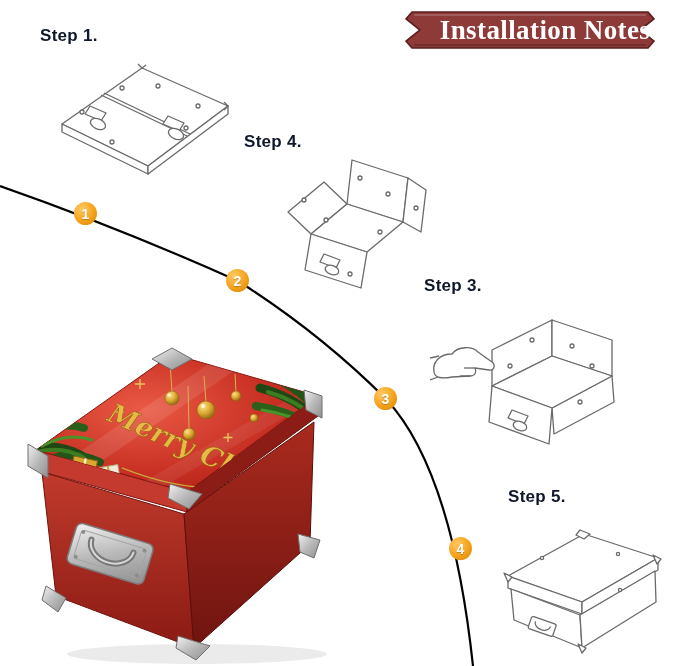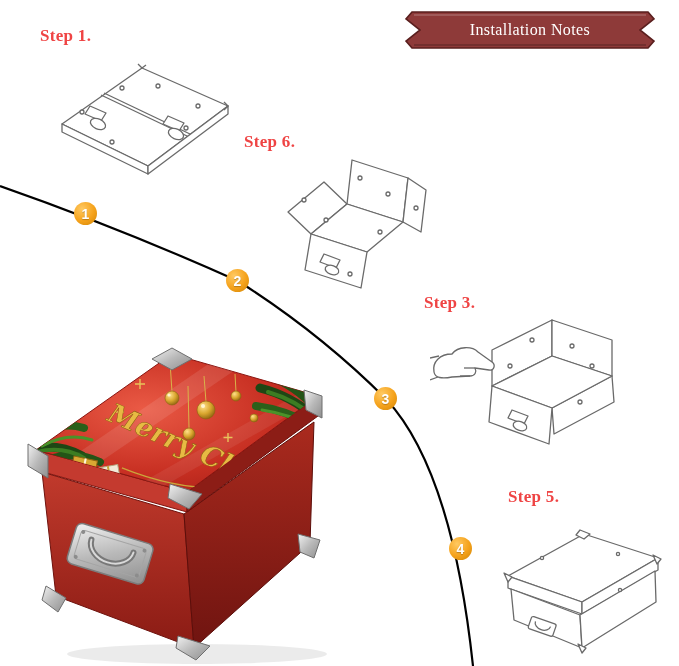--- a/index.html
+++ b/index.html
@@ -2,58 +2,58 @@
 <html style="--banner-red: #8e3a39; --banner-border: #5a1f1e; --banner-text: #ffffff; --marker-orange: #f5a21b; --curve-black: #000000; --sketch-gray: #6a6a6a; --box-red: #c23528; --box-red-dark: #7e1713; --pine-green: #2f6b1d; --gold: #ddaa33; --silver: #c9c9c9;"><head>
 <meta charset="utf-8">
 <style>
   *{box-sizing:border-box}
   html,body{margin:0;padding:0;background:#ffffff}
   #stage{
     position:relative;width:679px;height:666px;background:#fff;overflow:hidden;
     font-family:"Liberation Serif",serif;
   }
   .step-label{
-    position:absolute;font-weight:bold;font-size:17px;color:#ef4444;
-    font-family:Liberation Serif, serif;letter-spacing:.3px;white-space:nowrap;
+    position:absolute;font-weight:bold;font-size:17px;color:#0f172a;
+    font-family:Liberation Sans, sans-serif;letter-spacing:.3px;white-space:nowrap;
   }
   .sketch{position:absolute}
   #curve-svg{position:absolute;left:0;top:0;pointer-events:none}
   .marker{
     position:absolute;width:23px;height:23px;border-radius:50%;
     background:radial-gradient(circle at 35% 30%, #ffc962, var(--marker-orange,#f5a21b) 55%, #cf8406);
     color:#fff;font:bold 14px "Liberation Sans",sans-serif;
     display:flex;align-items:center;justify-content:center;
     text-shadow:0 1px 1px rgba(0,0,0,.25);
   }
   .banner{position:absolute;left:404px;top:7px;width:252px;height:46px}
   .banner svg{position:absolute;left:0;top:0}
   .banner-title{
-    position:absolute;left:0;top:0;width:100%;height:100%;
+    position:absolute;left:15px;top:0;width:100%;height:100%;
     display:flex;align-items:center;justify-content:center;
-    color:var(--banner-text,#ffffff);font-weight:normal;font-size:16px;
+    color:var(--banner-text,#ffffff);font-weight:bold;font-size:27px;
     font-family:"Liberation Serif",serif;letter-spacing:.4px;
   }
 </style>
 </head>
 <body>
 
 <div id="stage">
 
   <div class="banner">
     <svg width="252" height="46" viewBox="0 0 252 46">
       <path d="M8,5 L244,5 L250,12 L236,23 L250,34 L244,41 L8,41 L2,34 L16,23 L2,12 Z" fill="var(--banner-red,#8e3a39)" stroke="var(--banner-border,#5a1f1e)" stroke-width="1.6"></path>
       <path d="M10,8 L242,8" stroke="rgba(255,255,255,0.22)" stroke-width="1.5" fill="none"></path>
       <path d="M10,38 L242,38" stroke="rgba(0,0,0,0.25)" stroke-width="1.5" fill="none"></path>
     </svg>
     <span class="banner-title">Installation Notes</span>
   </div>
 
   <div class="step-label" style="left:40px;top:26px">Step 1.</div>
-  <div class="step-label" style="left:244px;top:132px">Step 6.</div>
-  <div class="step-label" style="left:424px;top:293px">Step 3.</div>
+  <div class="step-label" style="left:244px;top:132px">Step 4.</div>
+  <div class="step-label" style="left:424px;top:276px">Step 3.</div>
   <div class="step-label" style="left:508px;top:487px">Step 5.</div>
 
   <svg class="sketch" style="left:50px;top:44px" width="190" height="145" viewBox="0 0 190 145">
     <g stroke="var(--sketch-gray,#6a6a6a)" stroke-width="1.3" fill="#fff" stroke-linejoin="round">
       <polygon points="12,80 92,24 178,62 98,122"></polygon>
       <polygon points="12,80 98,122 98,130 12,88"></polygon>
       <polygon points="98,122 178,62 178,70 98,130"></polygon>
       <line x1="51" y1="51" x2="137" y2="92"></line>
       <line x1="54" y1="49" x2="140" y2="90"></line>
       <g>

